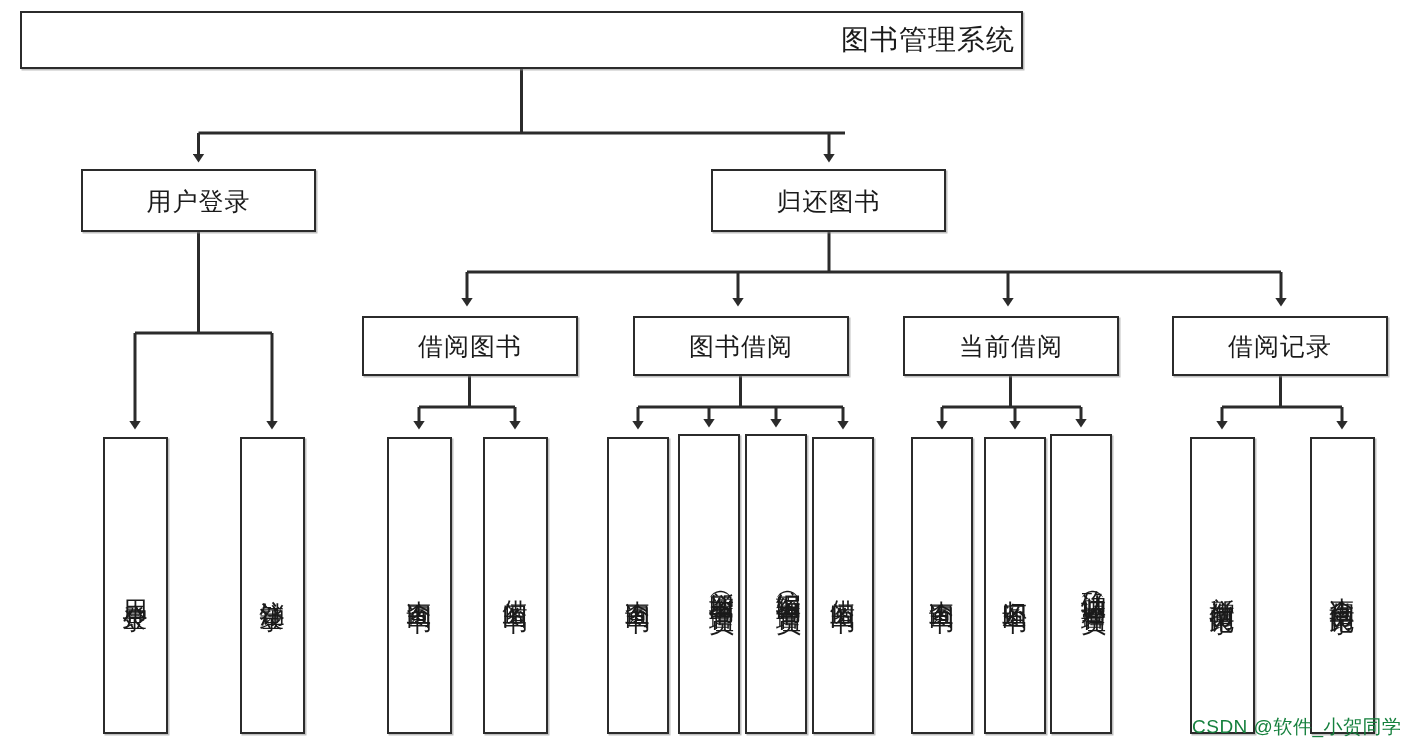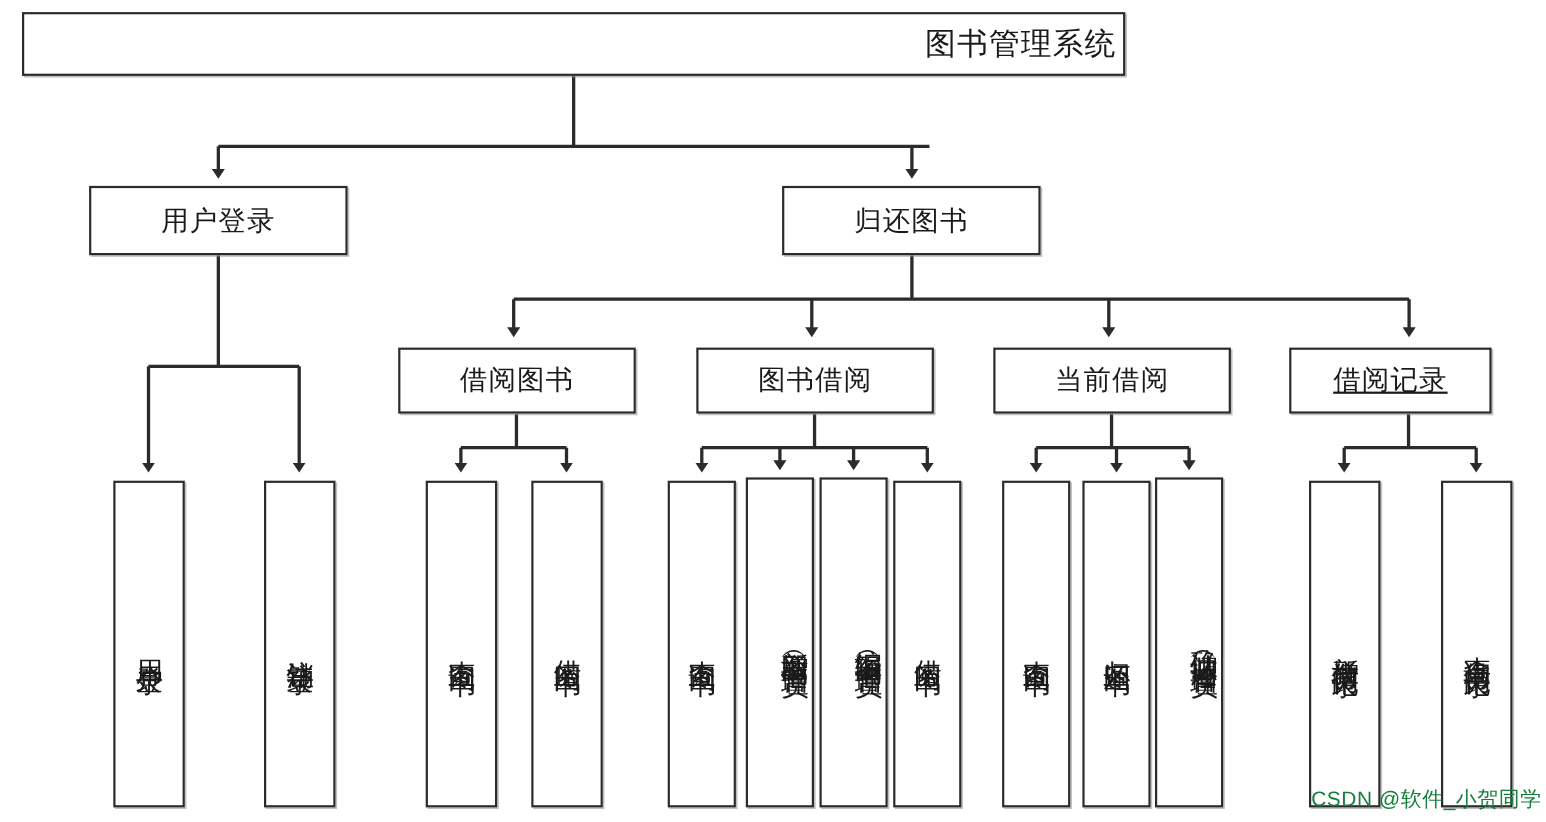--- a/index.html
+++ b/index.html
@@ -135,21 +135,21 @@
 
   <div class="node horizontal" style="left:362px; top:316px; width:216px; height:60px;">
     <span>借阅图书</span>
   </div>
   <div class="node horizontal" style="left:903px; top:316px; width:216px; height:60px;">
     <span>当前借阅</span>
   </div>
   <div class="node horizontal" style="left:633px; top:316px; width:216px; height:60px;">
     <span>图书借阅</span>
   </div>
-  <div class="node horizontal" style="left:1172px; top:316px; width:184px; height:60px;text-decoration:underline;">
+  <div class="node horizontal" style="left:1172px; top:316px; width:216px; height:60px;">
     <span>借阅记录</span>
   </div>
 
   <div class="node vertical" style="left:103px; top:437px; width:65px; height:297px; align-items:center;">
     <span>用户登录</span>
   </div>
   <div class="node vertical" style="left:240px; top:437px; width:65px; height:297px; align-items:center;">
     <span>注销登录</span>
   </div>
 

